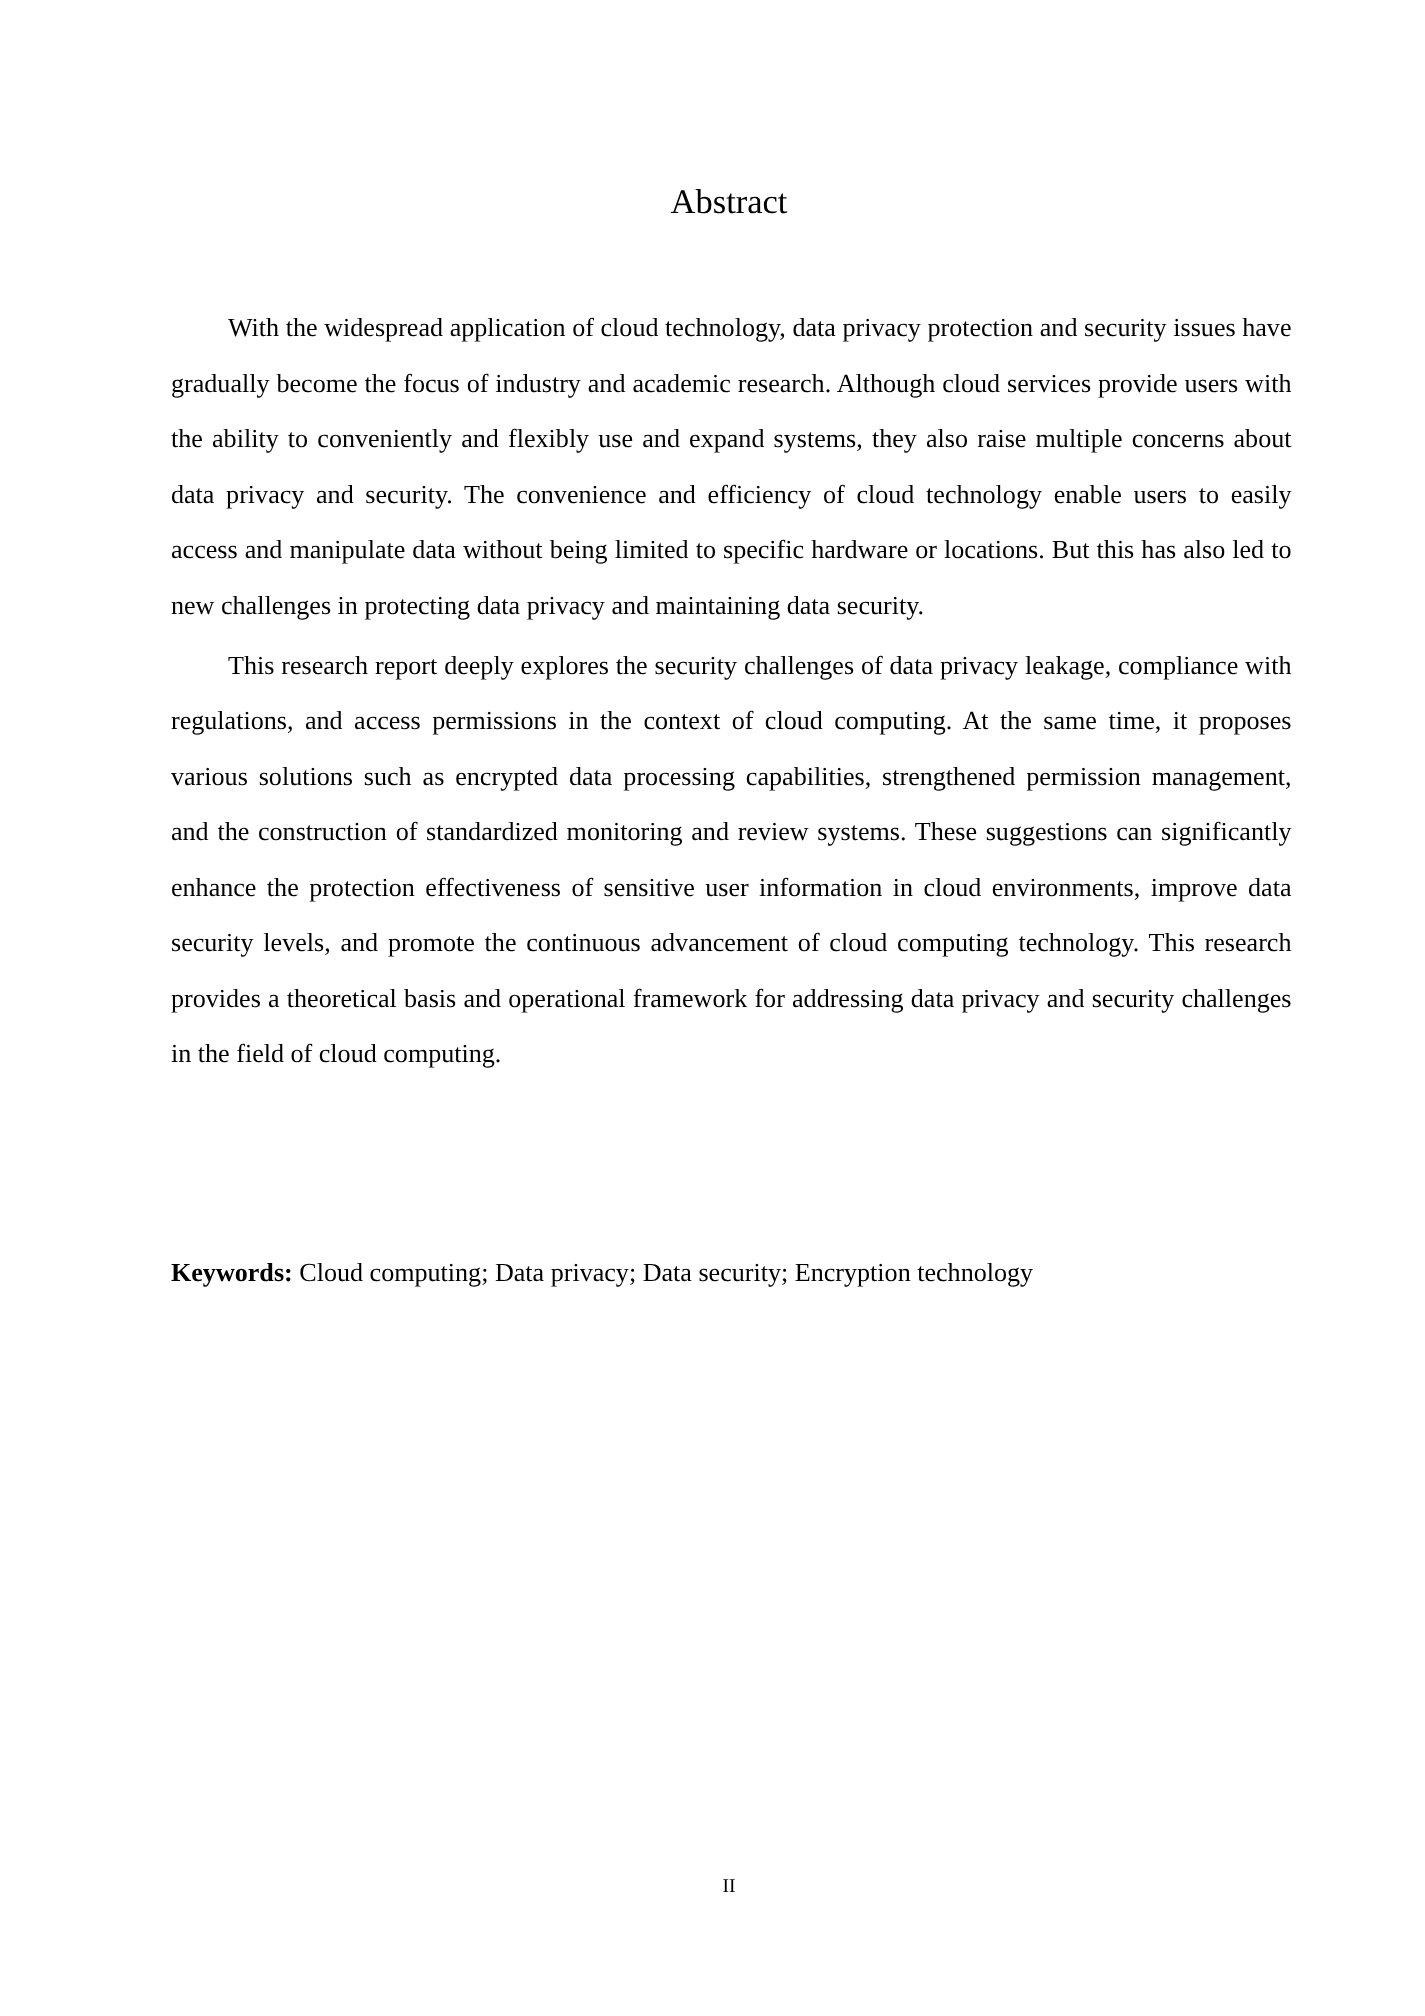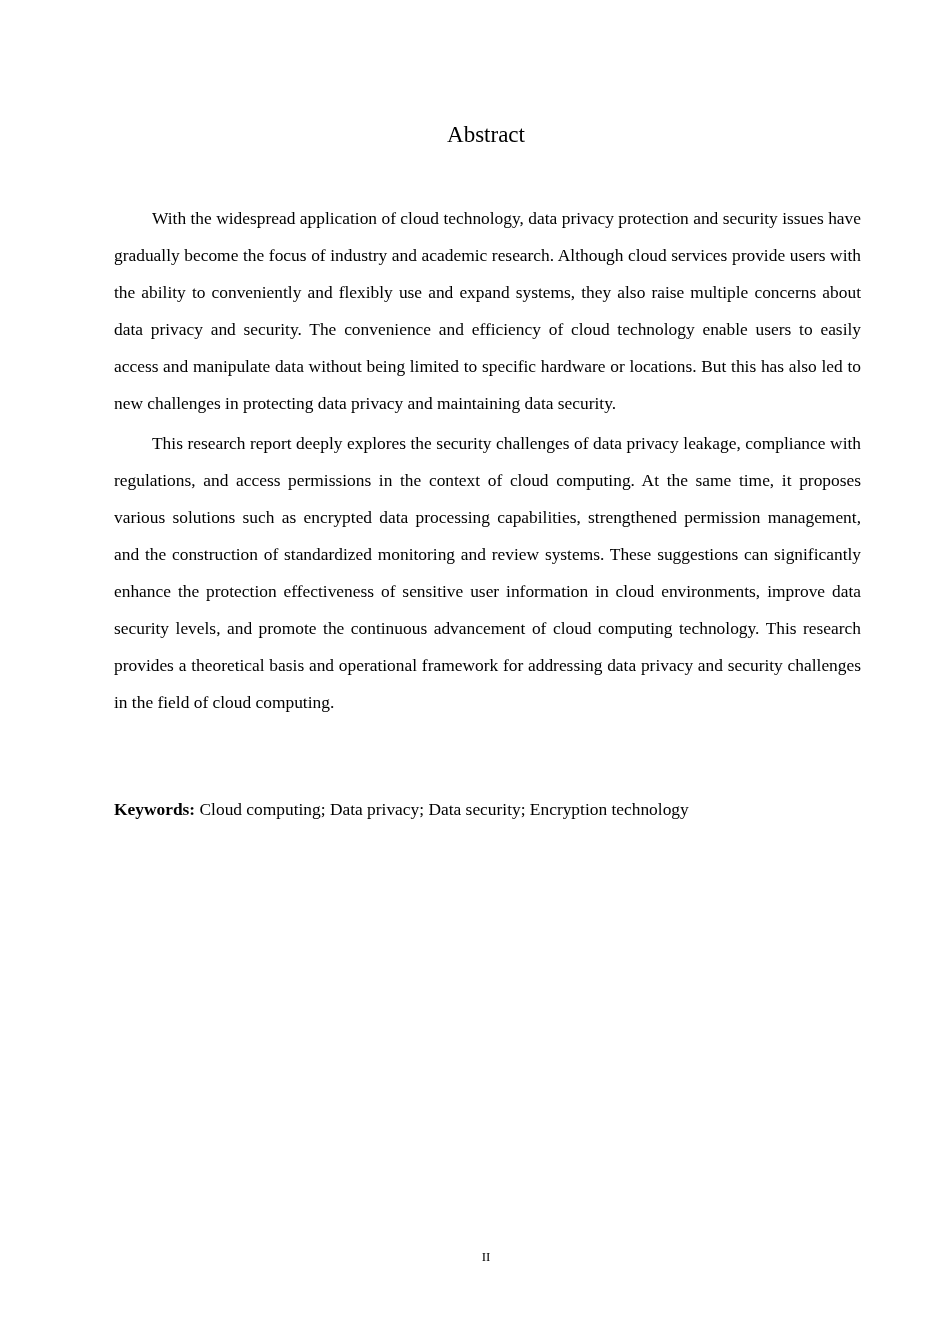--- a/index.html
+++ b/index.html
@@ -3,21 +3,21 @@
 <meta charset="utf-8">
 <style>
   html, body { margin: 0; padding: 0; background: #ffffff; }
   body { width: 950px; height: 1344px; position: relative; overflow: hidden;
          font-family: "Liberation Serif", "DejaVu Serif", serif; color: #000; }
   .title { position: absolute; top: 122px; left: 0; width: 972px; text-align: center;
            font-size: 23px; }
   .body-text { position: absolute; left: 114px; width: 747px; top: 200px; }
   .para { font-size: 17.4px; line-height: 36.9px; text-align: justify;
           text-indent: 38px; margin: 0 0 4px 0; }
-  .keywords { position: absolute; left: 114px; top: 799px; font-size: 17.4px; }
+  .keywords { position: absolute; left: 114px; top: 838px; font-size: 17.4px; }
   .keywords b { font-weight: bold; }
   .page-num { position: absolute; top: 1249px; left: 0; width: 972px; text-align: center;
               font-size: 13px; }
 </style>
 </head>
 <body>
 
 <div class="title">Abstract</div>
 
 <div class="body-text">

